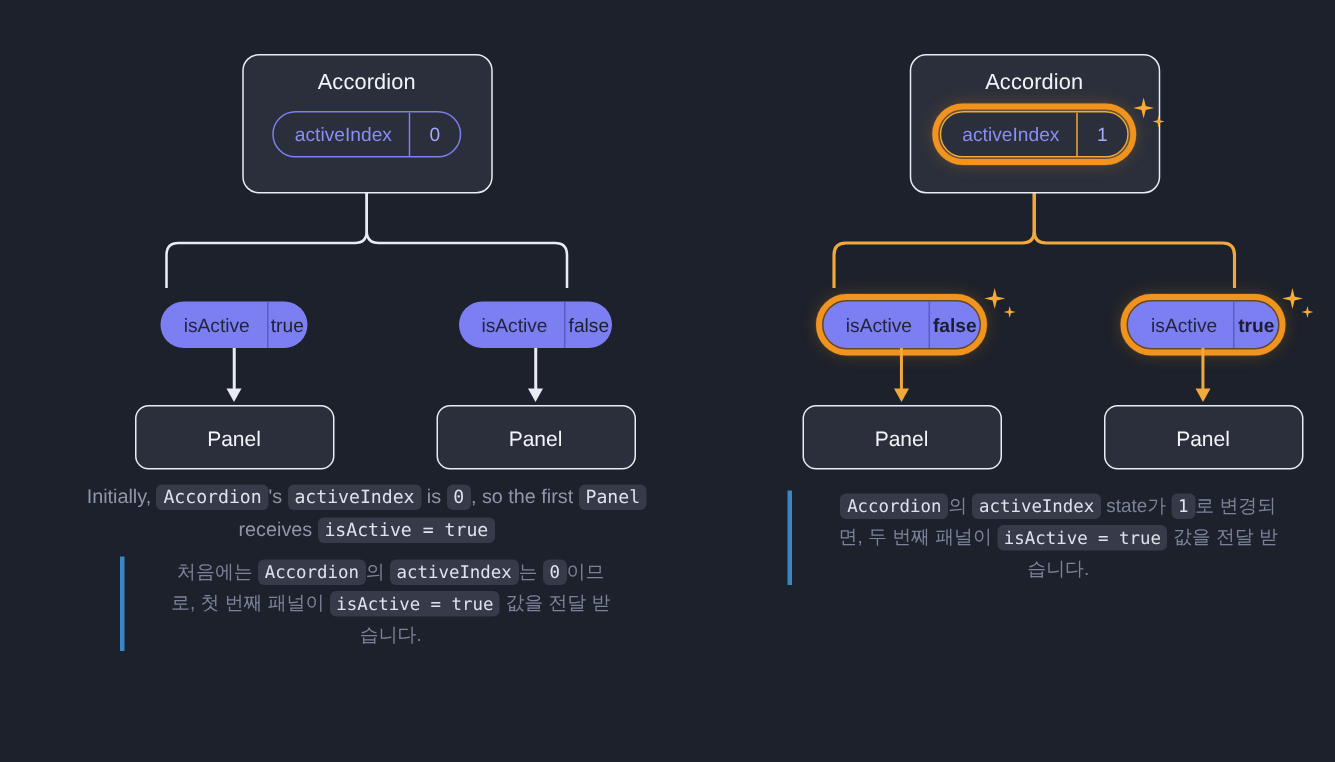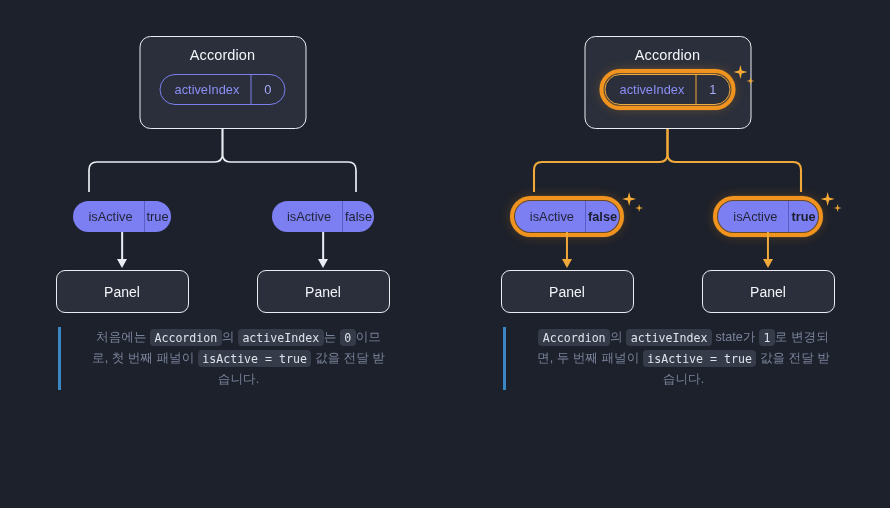--- a/index.html
+++ b/index.html
@@ -21,20 +21,21 @@
     position: relative;
     width: 890px;
     height: 508px;
   }
 
   .panelside {
     position: absolute;
     top: 0;
     width: 445px;
     height: 508px;
+    margin-left: 22px;
   }
   .panelside.left  { left: 0; }
   .panelside.right { left: 445px; }
 
   
   .component-card {
     position: absolute;
     top: 36px;
     left: 50%;
     transform: translateX(-50%);
@@ -135,21 +136,21 @@
     background: #f7ab35;
     clip-path: polygon(50% 0%, 60% 40%, 100% 50%, 60% 60%, 50% 100%, 40% 60%, 0% 50%, 40% 40%);
   }
   .sparkles .s.big   { width: 14px; height: 14px; left: 2px;  top: 3px; }
   .sparkles .s.small { width: 8px;  height: 8px;  left: 15px; top: 15px; }
 
   
   .children-row {
     position: absolute;
     top: 190px;
-    left: 0;
+    left: 12px;
     width: 100%;
     display: flex;
     justify-content: center;
     gap: 68px;
     z-index: 3;
   }
 
   .child-col {
     display: flex;
     flex-direction: column;
@@ -302,20 +303,21 @@
         <div class="arrow">
           <div class="shaft"></div>
             <div class="head"></div>
         </div>
         <div class="panel-box">Panel</div>
       </div>
 
     </div>
 
     <div class="captions">
+      <div class="caption-en">Initially, <code>Accordion</code>'s <code>activeIndex</code> is <code>0</code>, so the first <code>Panel</code> receives <code>isActive = true</code></div>
       <div class="caption-ko-wrap">
         <div class="caption-ko">처음에는 <code>Accordion</code>의 <code>activeIndex</code>는 <code>0</code>이므로, 첫 번째 패널이 <code>isActive = true</code> 값을 전달 받습니다.</div>
       </div>
     </div>
 
   </div>
 
   <div class="panelside right">
 
     <div class="component-card">

